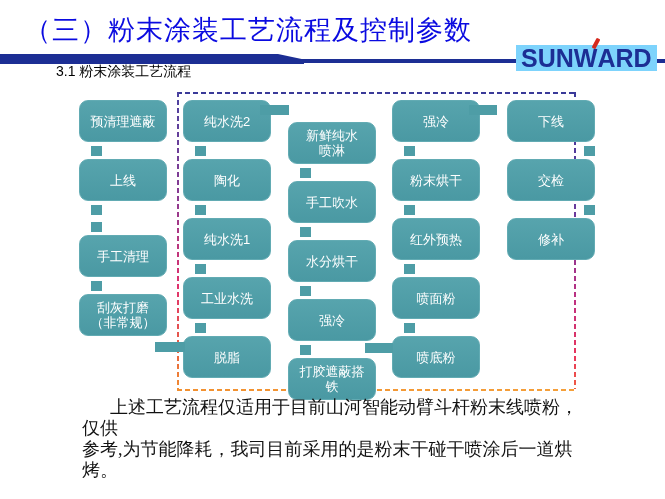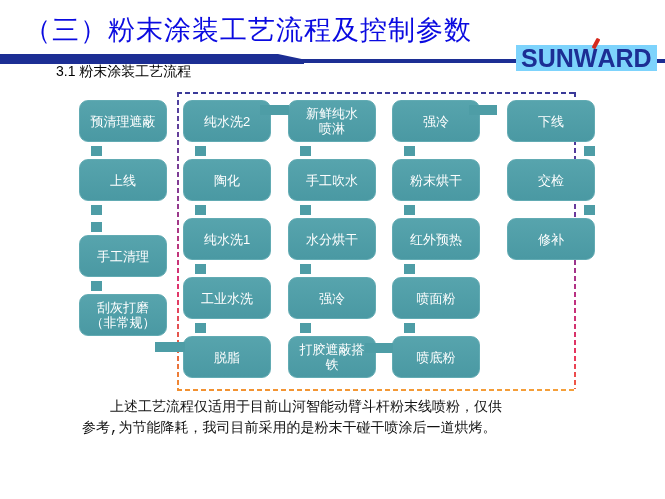--- a/index.html
+++ b/index.html
@@ -34,37 +34,37 @@
                      linear-gradient(to bottom,#4a42a0 0%,#8a3a92 35%,#e0316e 65%,#e8663f 88%,#f29030 100%);}
   .frame .right{right:0;top:0;width:2px;height:100%;
     background-image:repeating-linear-gradient(to bottom,transparent 0 5px,#fff 5px 8px),
                      linear-gradient(to bottom,#3a3a99 0%,#6a3a9c 40%,#c03080 70%,#e8355c 88%,#f06040 100%);}
 
   
   .flow{position:absolute;left:79px;top:100px;width:500px;height:290px;}
   .col{position:absolute;top:0;width:77px;display:flex;flex-direction:column;}
   .col1{left:0;}
   .col2{left:104px;}
-  .col3{left:209px;}
+  .col3{left:209px;margin-top:22px;}
   .col4{left:313px;}
   .col5{left:439px;align-items:flex-end;}
   .box{box-sizing:border-box;width:88px;height:42px;background:linear-gradient(180deg,#57a4ad,#4a99a3);
        border:1px solid #62abb3;border-radius:9px;color:#ffffff;font-size:13px;line-height:15px;
        display:flex;align-items:center;justify-content:center;text-align:center;
        white-space:pre-line;flex:0 0 auto;}
   .vcon{width:11px;height:10px;background:#4e9da6;margin:4px 0 3px 12px;flex:0 0 auto;}
   .hcon{position:absolute;height:10px;background:#4e9da6;}
   .hcon1{left:76px;top:242px;width:30px;}
   .hcon2{left:181px;top:5px;width:29px;}
   .hcon3{left:286px;top:243px;width:28px;}
   .hcon4{left:390px;top:5px;width:28px;}
 
   
-  .note{position:absolute;left:82px;top:397px;width:506px;font-size:14px;color:#111;
-        line-height:21px;font-family:Liberation Mono, monospace;}
+  .note{position:absolute;left:82px;top:397px;width:506px;font-size:18px;color:#111;
+        line-height:21px;font-family:Liberation Serif, serif;}
   .note .l1{text-indent:28px;}
 </style>
 </head>
 <body>
 
 <div class="slide">
 
   <div class="title">（三）粉末涂装工艺流程及控制参数</div>
   <div class="band-thick"></div>
   <div class="band-taper"></div>

